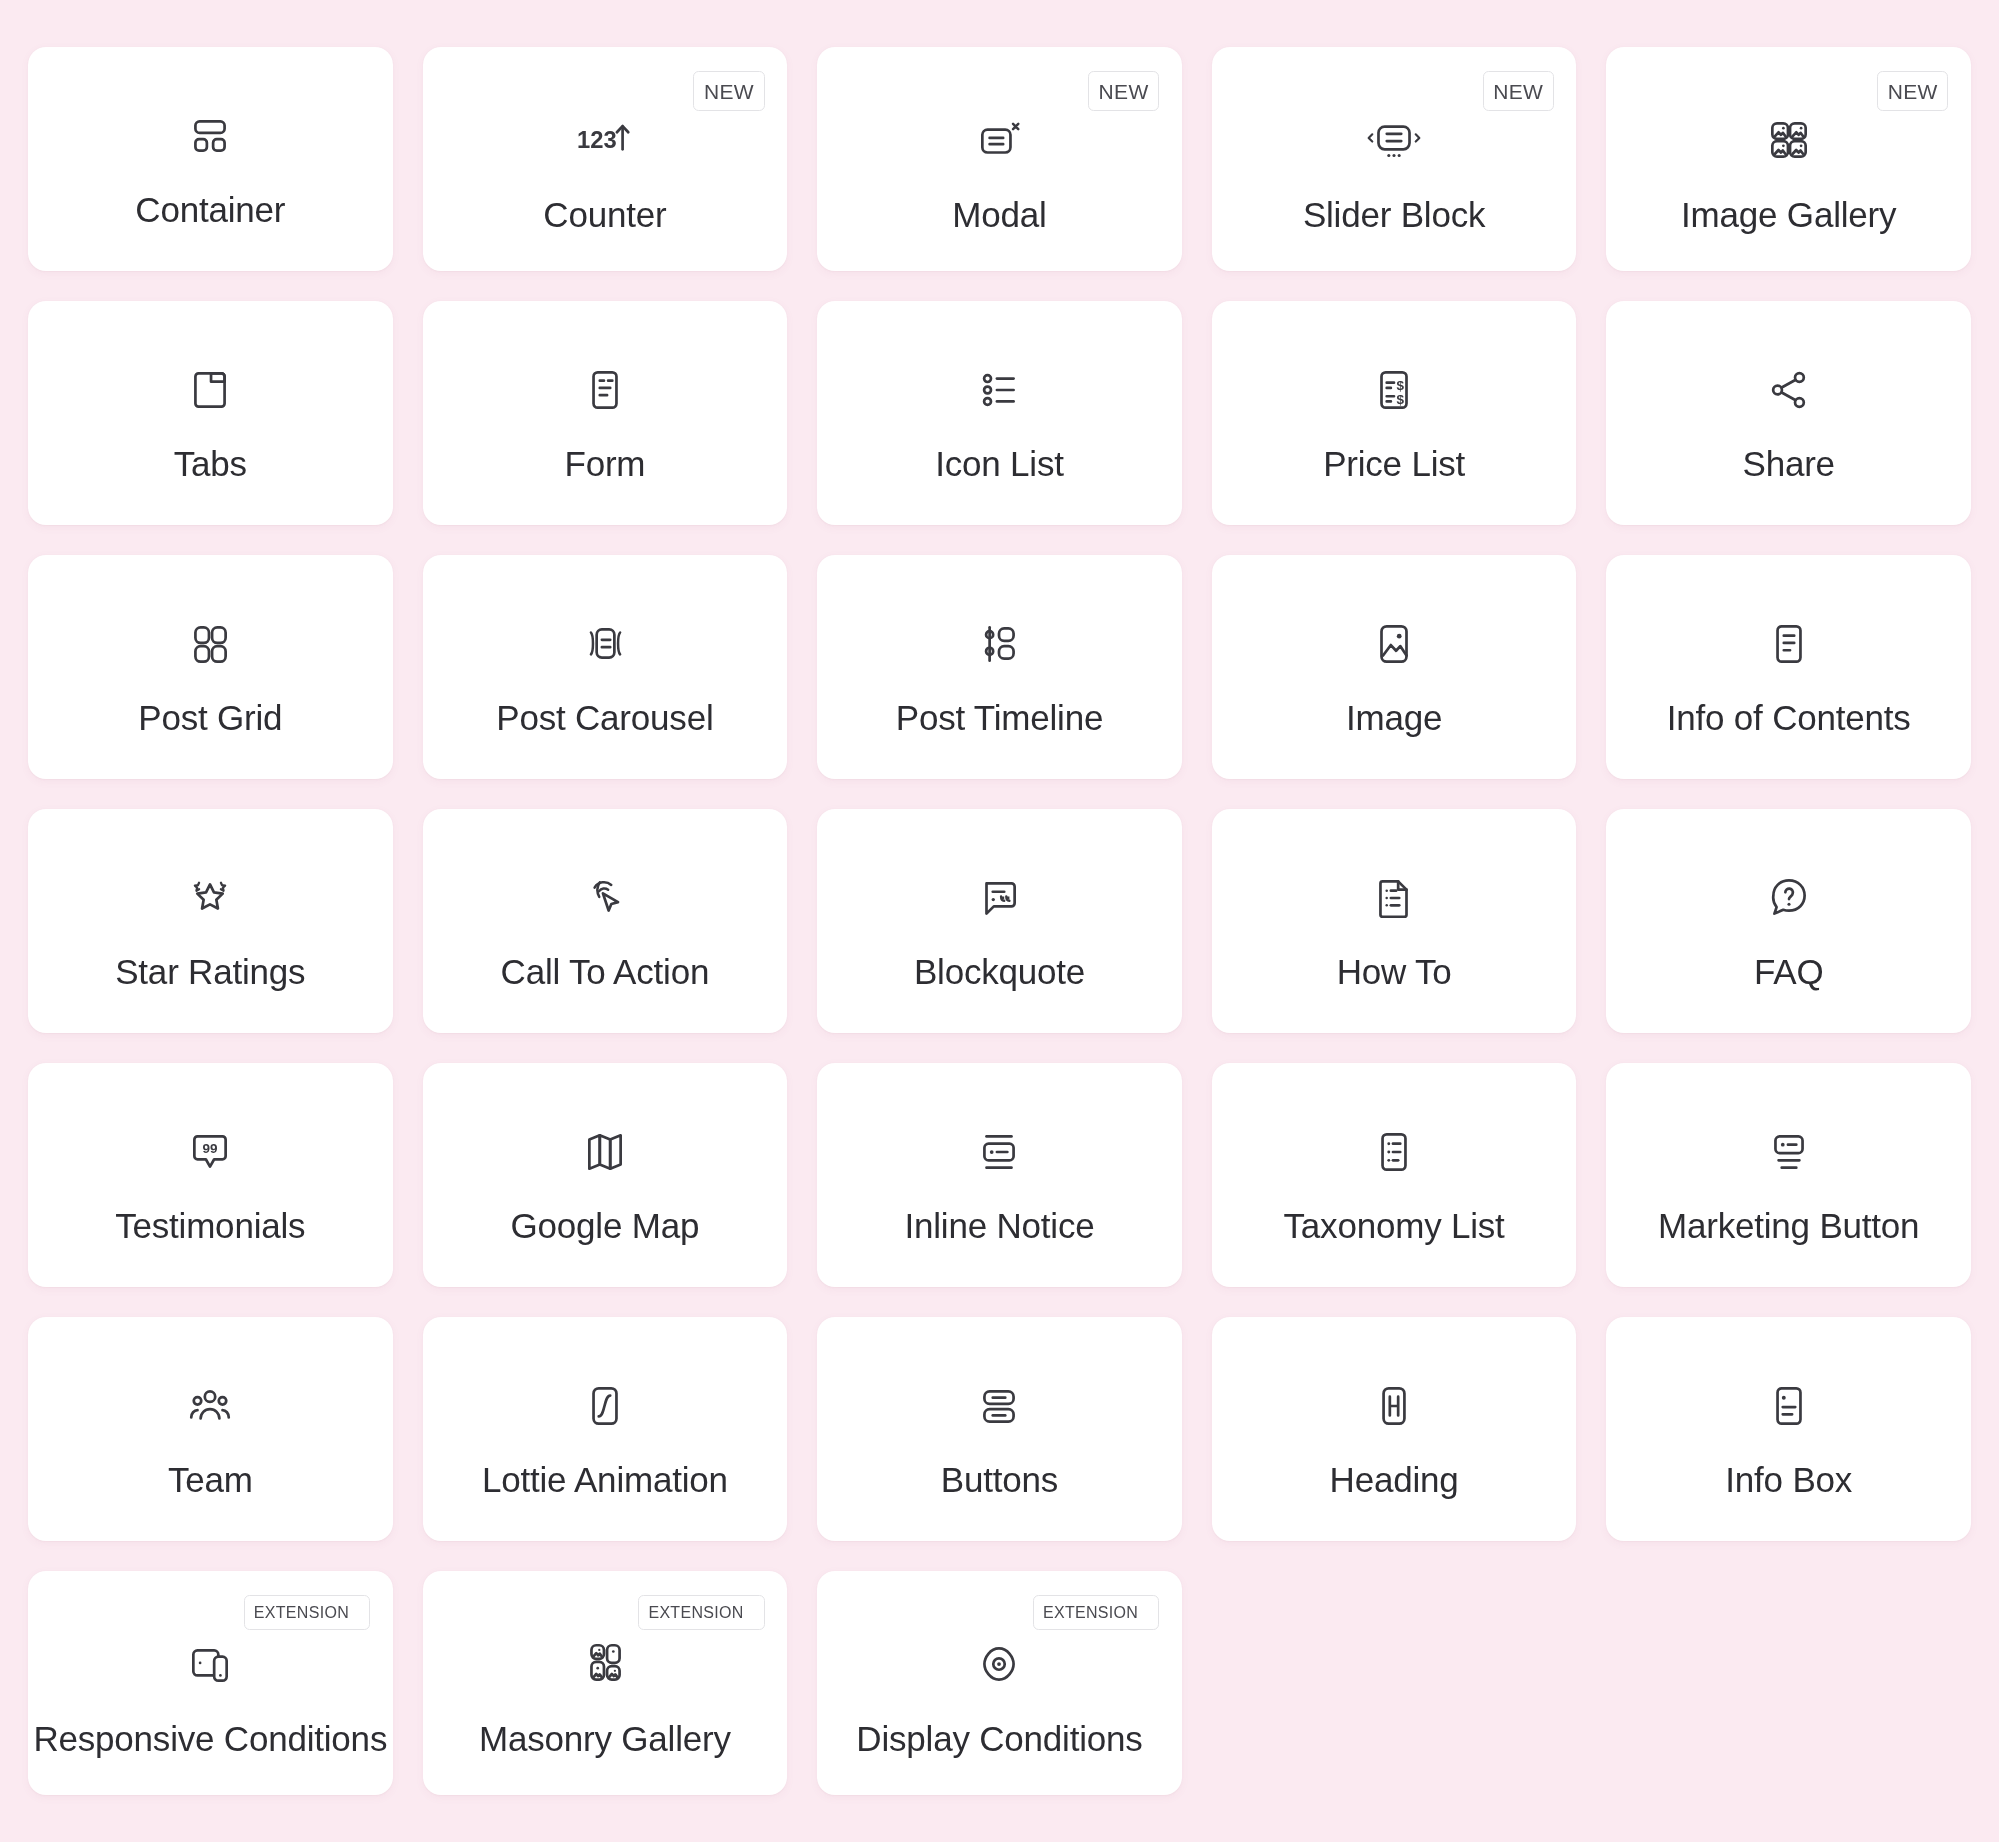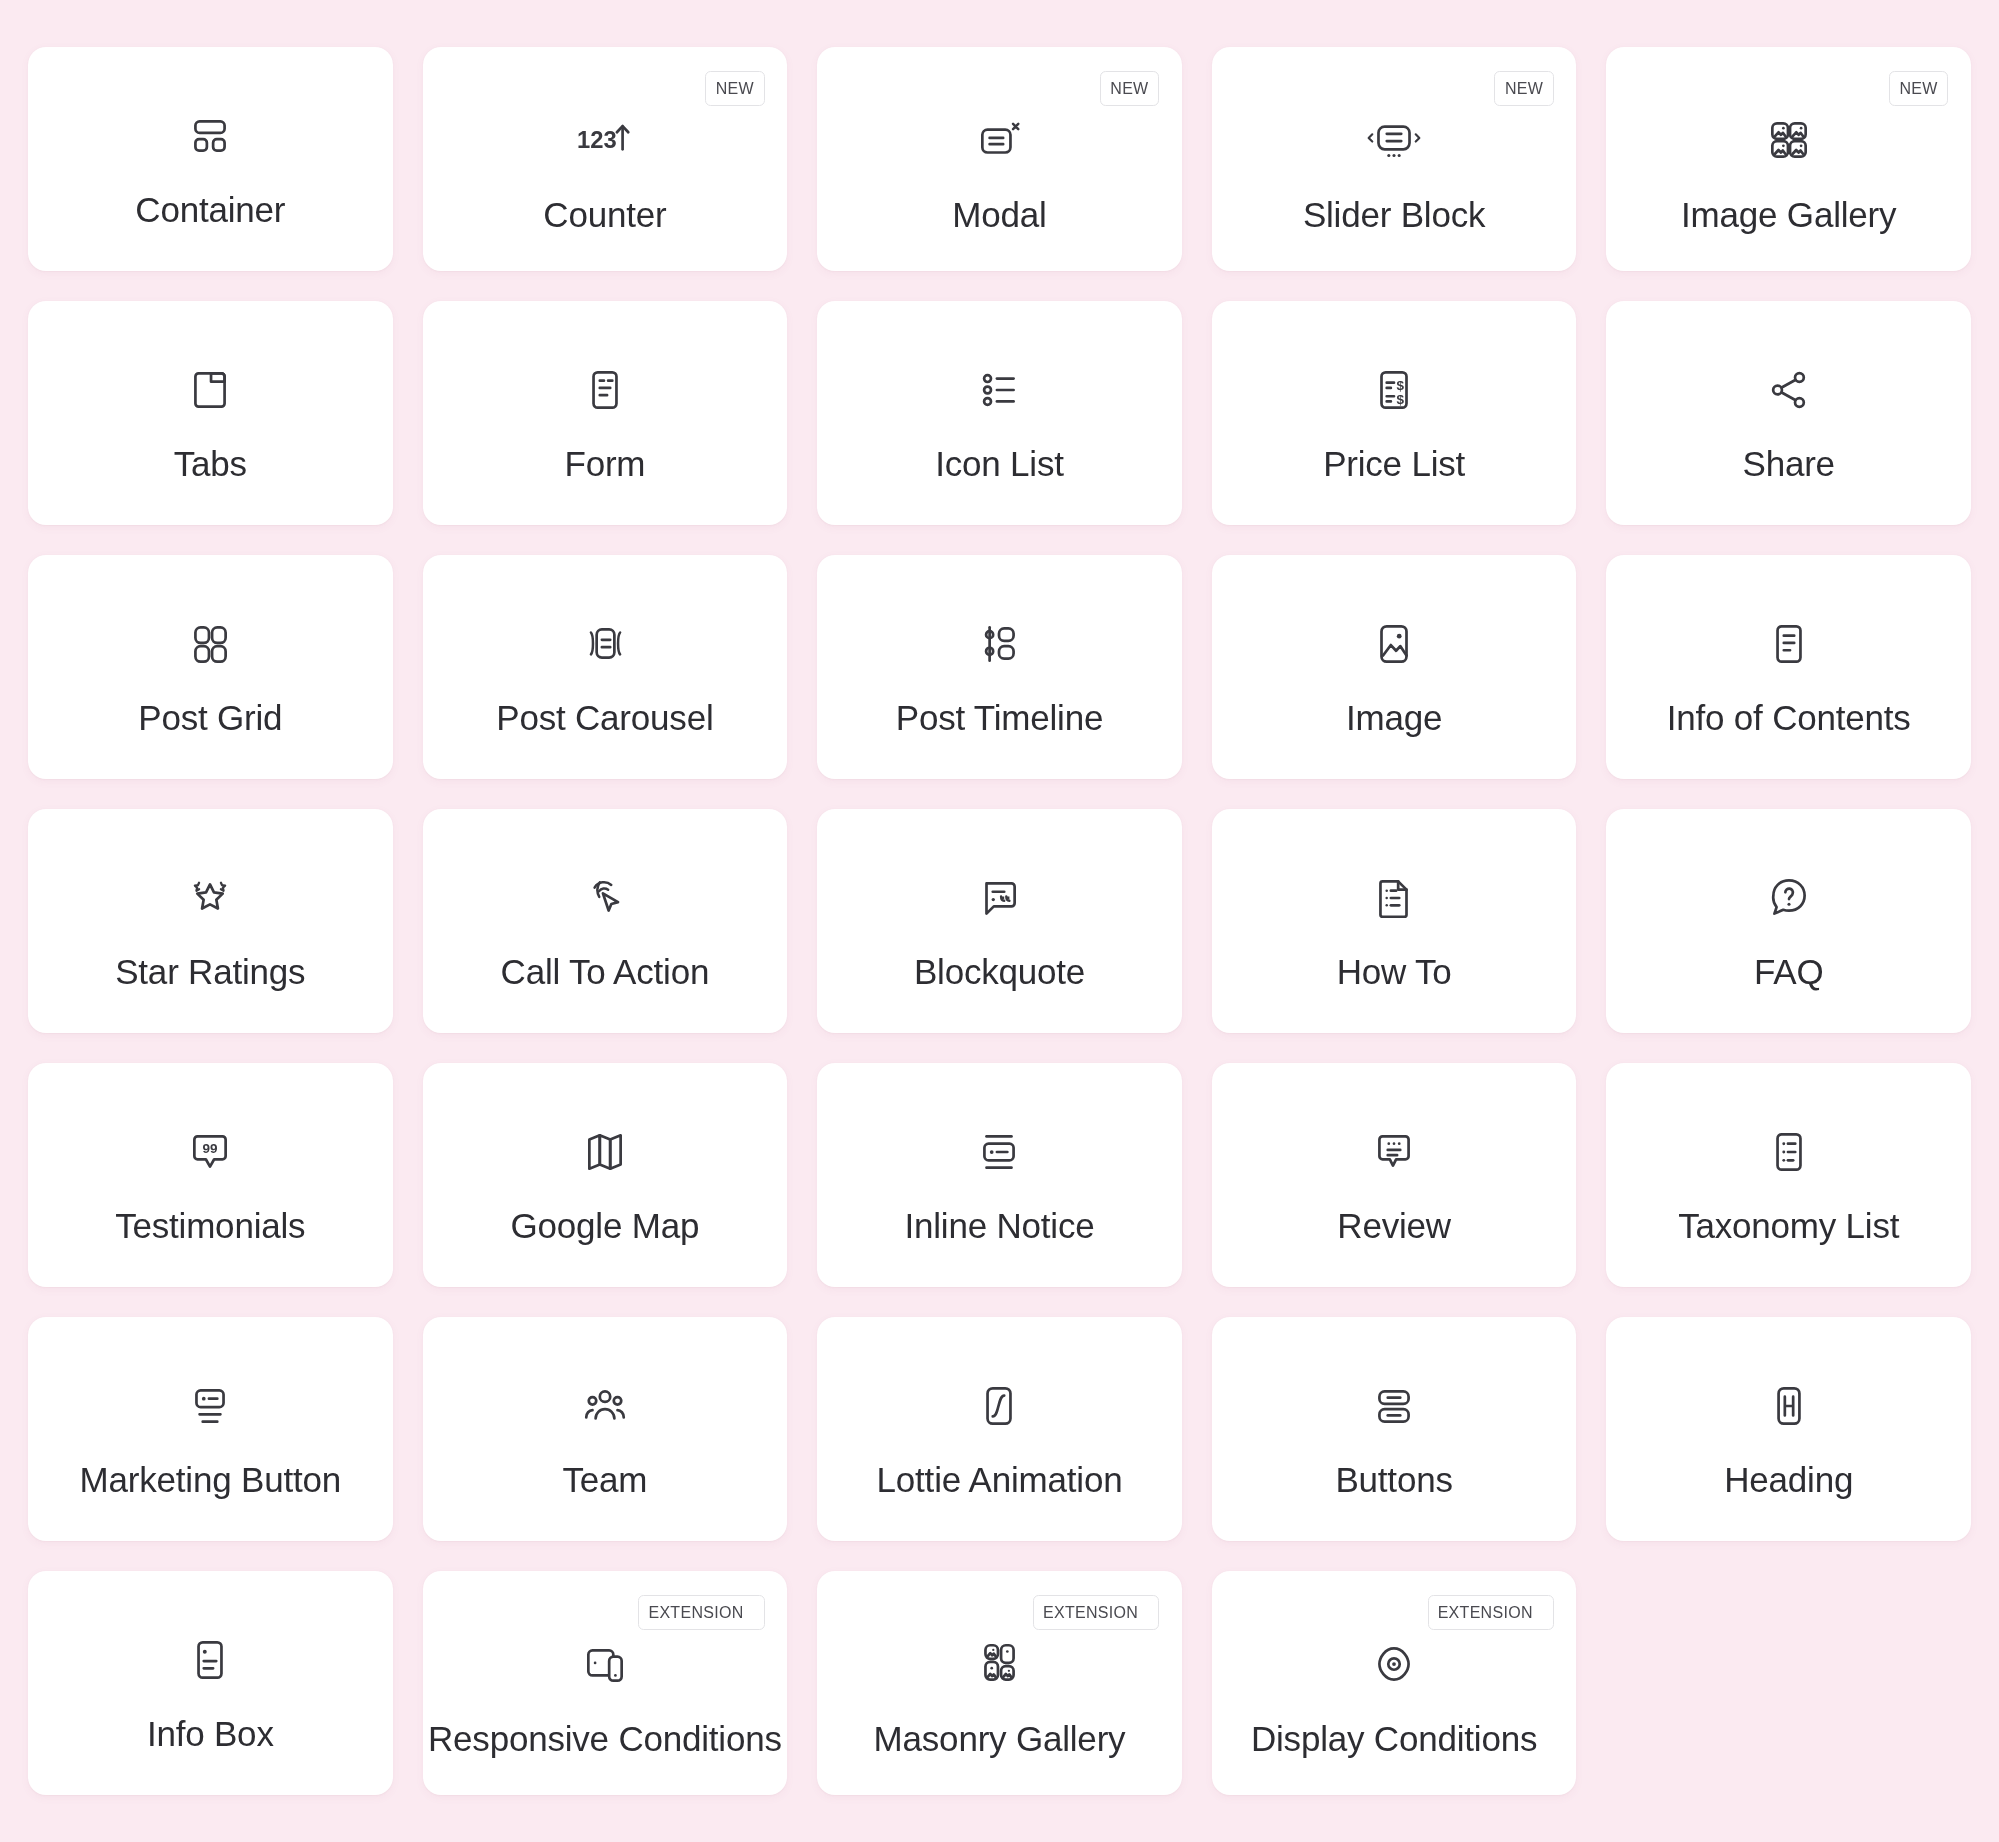--- a/index.html
+++ b/index.html
@@ -62,21 +62,21 @@
   }
 
   .badge {
     position: absolute;
     top: 24px;
     right: 22.6px;
     border: 1.2px solid #e3e3e6;
     border-radius: 5.6px;
     background: #ffffff;
     color: #4a4a50;
-    font-size: 16px;
+    font-size: 21px;
     line-height: 1;
     letter-spacing: 0.3px;
     padding: 9px 9.7px 8px 9.7px;
   }
 
   .badge.ext { font-size: 16px; padding: 9px 20px 8px 9px; }
 
   
   .card.has-badge .icon-wrap { margin-top: 14.5px; }
 </style>
@@ -343,32 +343,20 @@
           <circle cx="17" cy="24" r="1.8" fill="#3a3a40" stroke="none"></circle>
           <path d="M22 24h10"></path>
           <path d="M12 39h24"></path>
         </svg>
       </div>
       <div class="label">Inline Notice</div>
     </div>
     <div class="card">
       <div class="icon-wrap">
         <svg width="50" height="50" viewBox="0 0 48 48" fill="none" stroke="#3a3a40" stroke-width="2.6" stroke-linecap="round" stroke-linejoin="round">
-          <path d="M13 9h22a3 3 0 013 3v16a3 3 0 01-3 3h-9l-3 6-3-6h-7a3 3 0 01-3-3V12a3 3 0 013-3z"></path>
-          <circle cx="19" cy="16" r="1.3" fill="#3a3a40" stroke="none"></circle>
-          <circle cx="24" cy="16" r="1.3" fill="#3a3a40" stroke="none"></circle>
-          <circle cx="29" cy="16" r="1.3" fill="#3a3a40" stroke="none"></circle>
-          <path d="M18 22h12M18 27h9"></path>
-        </svg>
-      </div>
-      <div class="label">Review</div>
-    </div>
-    <div class="card">
-      <div class="icon-wrap">
-        <svg width="50" height="50" viewBox="0 0 48 48" fill="none" stroke="#3a3a40" stroke-width="2.6" stroke-linecap="round" stroke-linejoin="round">
           <rect x="13" y="7" width="22" height="34" rx="4"></rect>
           <circle cx="19" cy="16" r="1.4" fill="#3a3a40" stroke="none"></circle>
           <path d="M23 16h7"></path>
           <circle cx="19" cy="24" r="1.4" fill="#3a3a40" stroke="none"></circle>
           <path d="M23 24h7"></path>
           <circle cx="19" cy="32" r="1.4" fill="#3a3a40" stroke="none"></circle>
           <path d="M23 32h5"></path>
         </svg>
       </div>
       <div class="label">Taxonomy List</div>

